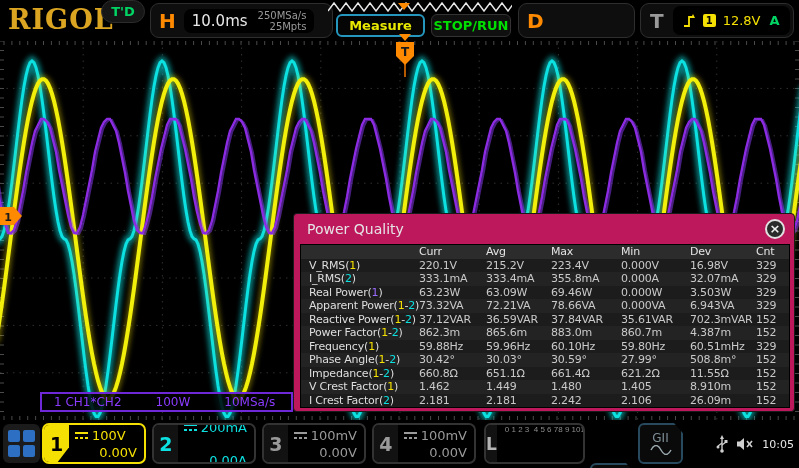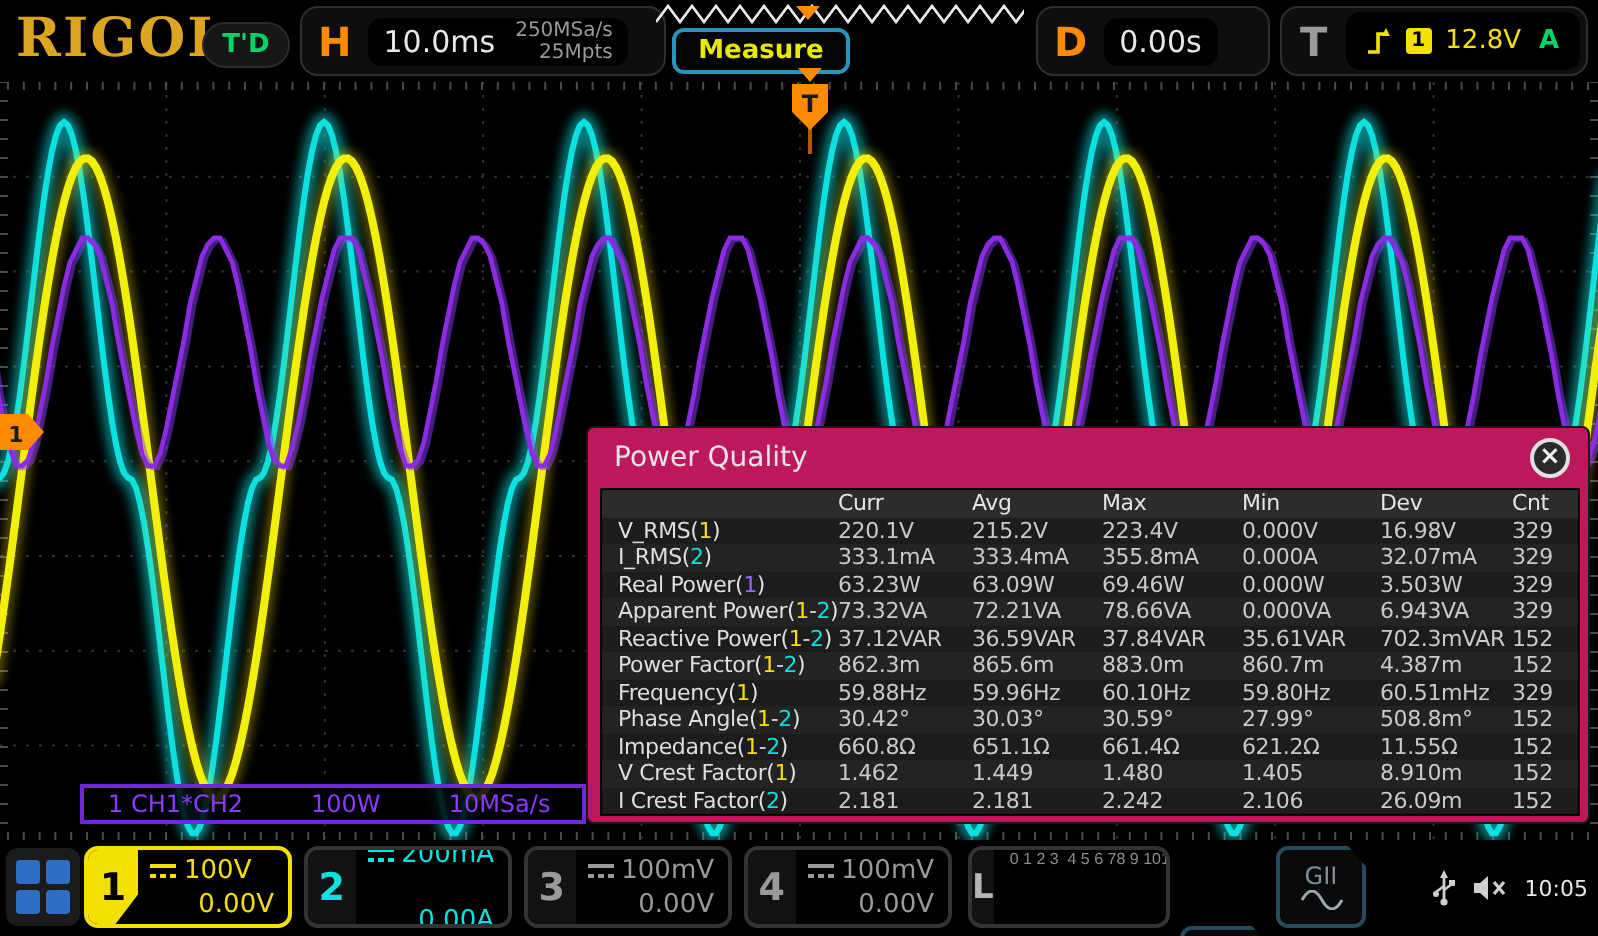--- a/index.html
+++ b/index.html
@@ -7,21 +7,21 @@
     --green:#00d464; --gray:#9a9a9a;
   }
   *{margin:0;padding:0;box-sizing:border-box;}
   body{background:#111;font-family:"DejaVu Sans","Liberation Sans",sans-serif;}
   .screen{position:relative;width:799px;height:468px;background:#000;overflow:hidden;}
 
   
   .topbar{position:absolute;left:0;top:0;width:799px;height:41px;background:#000;}
   .logo{position:absolute;left:8px;top:4px;font-family:"DejaVu Serif","Liberation Serif",serif;
         font-weight:bold;font-size:27px;color:#dba522;letter-spacing:1px;}
-  .td-pill{position:absolute;left:101px;top:11px;width:44px;height:23px;border-radius:12px;
+  .td-pill{position:absolute;left:101px;top:0;width:44px;height:23px;border-radius:12px;
         background:#161616;border:1px solid #2c2c2c;color:var(--green);font-weight:bold;
         font-size:13px;display:flex;align-items:center;justify-content:center;}
   .hbox{position:absolute;top:3px;height:35px;background:#0e0e0e;border:1px solid #2e2e2e;
         border-radius:9px;display:flex;align-items:center;}
   .hbox .big{font-size:20px;font-weight:bold;color:var(--orange);padding:0 8px;}
   .hbox .inner{background:#000;border-radius:7px;height:24px;display:flex;align-items:center;padding:0 8px;}
   .h-group{left:150px;width:183px;}
   .tb-val{color:#e8e8e8;font-size:15px;}
   .rates{margin-left:10px;text-align:right;color:#9a9a9a;font-size:10px;line-height:11px;}
   .d-group{left:518px;width:117px;}
@@ -114,27 +114,25 @@
         </span>
       </span>
     </div>
 
     <svg class="overview" width="184" height="12">
       <polyline id="zigzag" fill="none" stroke="#e8e8e8" stroke-width="1.4" points="0,10 6,2 12,10 18,2 24,10 30,2 36,10 42,2 48,10 54,2 60,10 66,2 72,10 78,2 84,10 90,2 96,10 102,2 108,10 114,2 120,10 126,2 132,10 138,2 144,10 150,2 156,10 162,2 168,10 174,2 180,10 186,2"></polyline>
       <polygon points="70,2 82,2 76,9" fill="#ff8a00"></polygon>
     </svg>
 
     <div class="btn measure">Measure</div>
+    <div class="btn stoprun">STOP/RUN</div>
     <div class="tb-tri"></div>
 
     <div class="hbox d-group">
       <span class="big">D</span>
-      <span class="inner">
-          <span class="tb-val">0.00s</span>
-        </span>
     </div>
 
     <div class="hbox t-group">
       <span class="t-label">T</span>
       <span class="t-inner">
         <svg width="13" height="15">
           <path d="M1,13 h5 V4 h5" fill="none" stroke="#f5e003" stroke-width="1.8"></path>
           <polygon points="8,5 12,5 10,1" fill="#f5e003"></polygon>
         </svg>
         <span class="t-badge">1</span>

